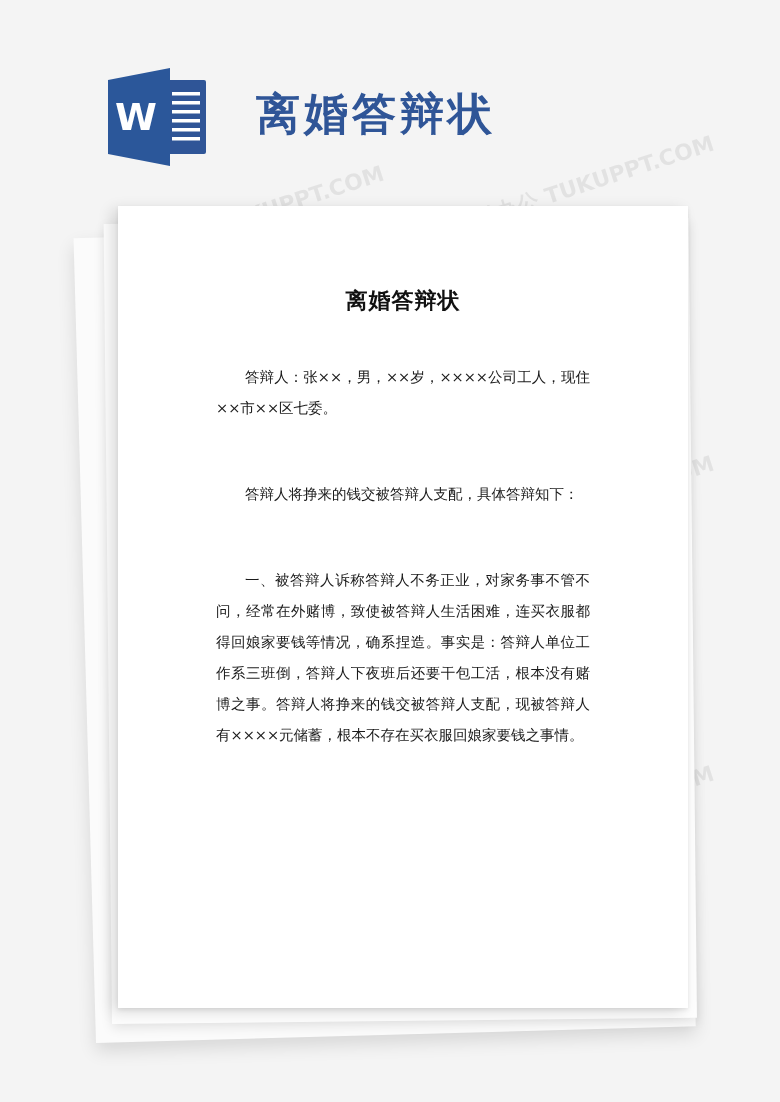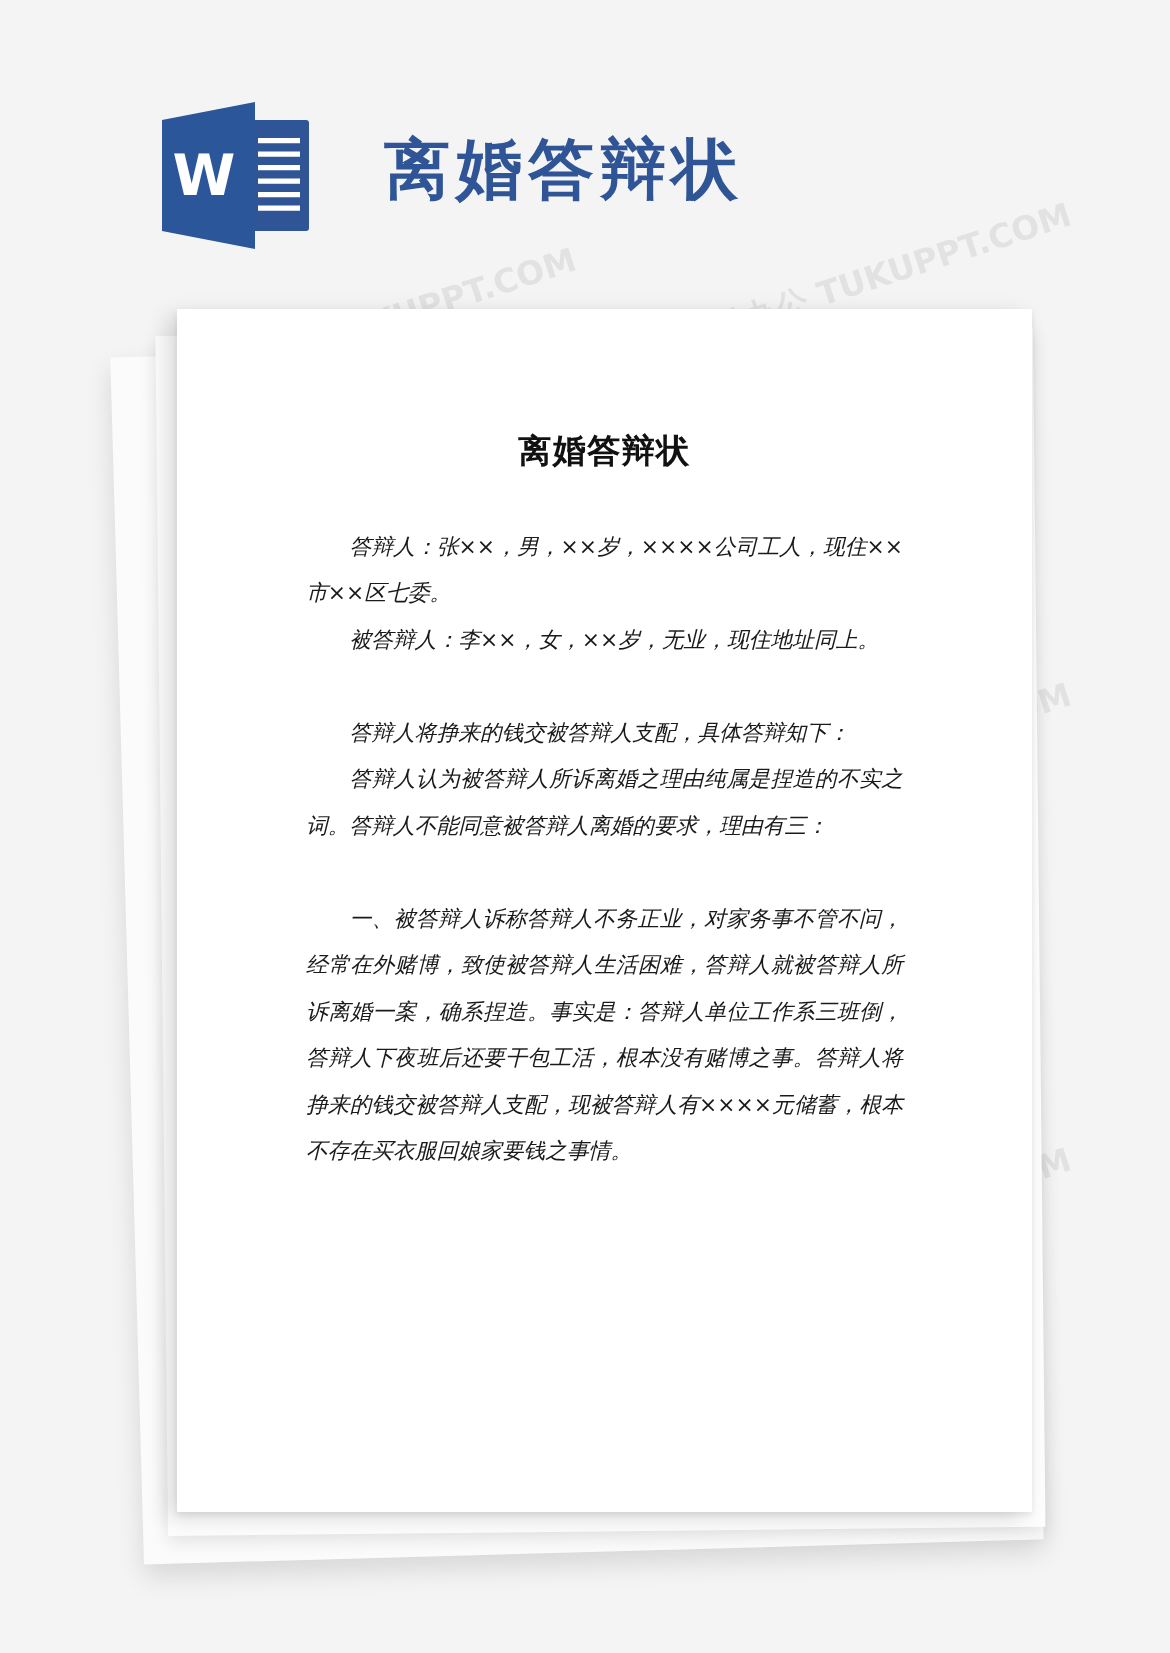--- a/index.html
+++ b/index.html
@@ -41,21 +41,21 @@
     overflow: hidden;
   }
   .doc-title {
     position: absolute; left: 0; width: 570px; top: 80px;
     text-align: center; font-size: 22px; font-weight: bold; color: #111;
     font-family: "DejaVu Sans", sans-serif; letter-spacing: 1px;
   }
   .body { position: absolute; left: 86px; top: 144px; width: 398px;
     font-size: 14.5px; color: #1a1a1a; line-height: 31px;
     font-family: "DejaVu Sans", sans-serif; }
-  .para { text-indent: 2em; margin: 0; text-align: justify; font-style: italic; }
+  .para { text-indent: 2em; margin: 12px; text-align: justify; }
   .gap { height: 31px; }
   .gap-sm { height: 24px; }
 </style>
 </head>
 <body>
 
 <div class="header">
   <svg class="word-icon" viewBox="0 0 100 98">
     <rect x="56" y="12" width="42" height="74" rx="2" fill="#2f5597"></rect>
     <g fill="#ffffff">
@@ -79,21 +79,19 @@
 <div class="watermark" style="left:110px; top:810px;">熊猫办公 TUKUPPT.COM</div>
 <div class="watermark" style="left:448px; top:800px;">熊猫办公 TUKUPPT.COM</div>
 
 <div class="sheet-back2"></div>
 <div class="sheet-back1"></div>
 
 <div class="page">
   <div class="doc-title">离婚答辩状</div>
   <div class="body">
     <p class="para">答辩人：张××，男，××岁，××××公司工人，现住××市××区七委。</p>
-    <p class="para">被答辩人：李××，女，××岁，无业，现住地址同上。</p>
     <div class="gap"></div>
     <p class="para">答辩人将挣来的钱交被答辩人支配，具体答辩知下：</p>
-    <p class="para">答辩人认为被答辩人所诉离婚之理由纯属是捏造的不实之词。答辩人不能同意被答辩人离婚的要求，理由有三：</p>
     <div class="gap"></div>
-    <p class="para">一、被答辩人诉称答辩人不务正业，对家务事不管不问，经常在外赌博，致使被答辩人生活困难，答辩人就被答辩人所诉离婚一案，确系捏造。事实是：答辩人单位工作系三班倒，答辩人下夜班后还要干包工活，根本没有赌博之事。答辩人将挣来的钱交被答辩人支配，现被答辩人有××××元储蓄，根本不存在买衣服回娘家要钱之事情。</p>
+    <p class="para">一、被答辩人诉称答辩人不务正业，对家务事不管不问，经常在外赌博，致使被答辩人生活困难，连买衣服都得回娘家要钱等情况，确系捏造。事实是：答辩人单位工作系三班倒，答辩人下夜班后还要干包工活，根本没有赌博之事。答辩人将挣来的钱交被答辩人支配，现被答辩人有××××元储蓄，根本不存在买衣服回娘家要钱之事情。</p>
     <div class="gap-sm"></div>
   </div>
 </div>
 
 </body></html>

